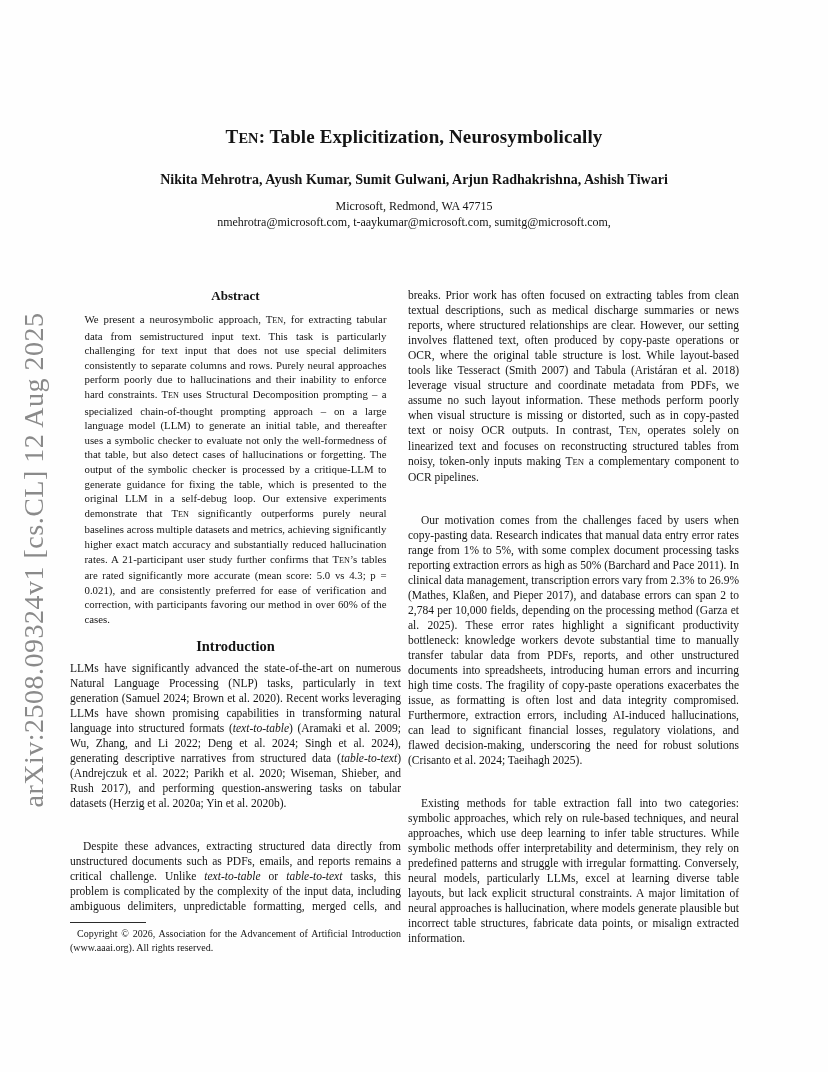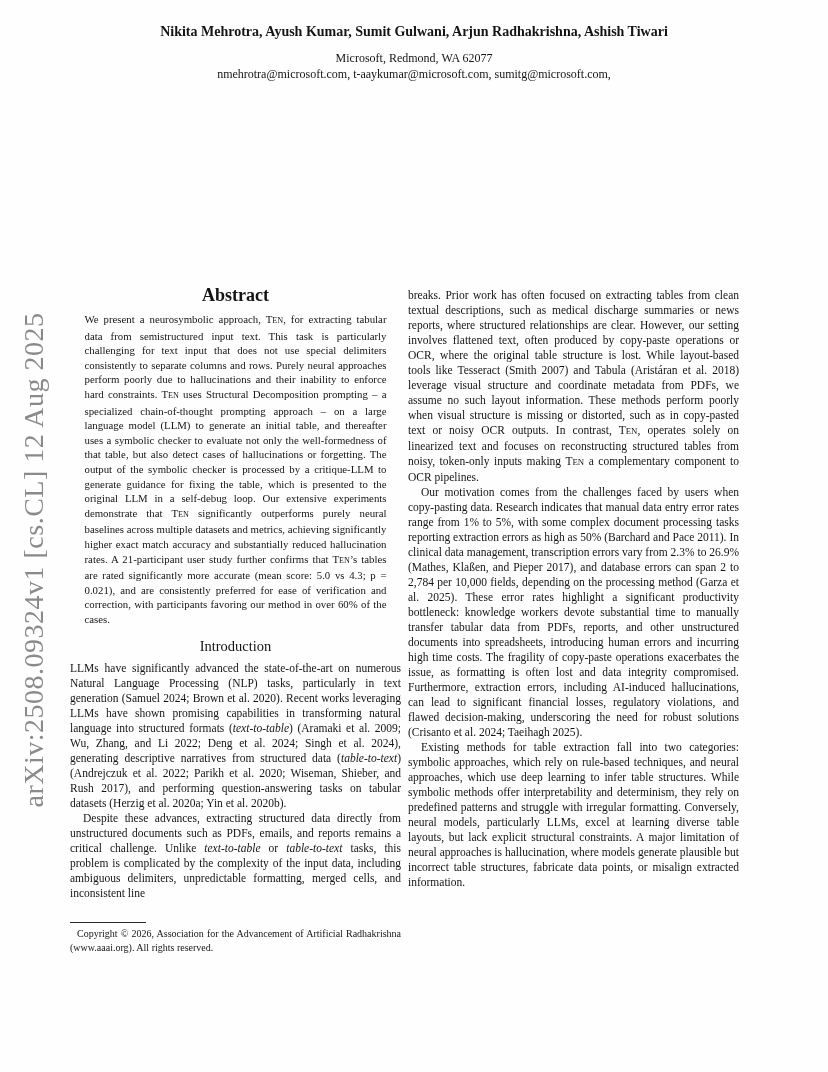--- a/index.html
+++ b/index.html
@@ -69,38 +69,38 @@
     font-size: 11.5px;
     line-height: 15px;
     hyphens: auto;
     -webkit-hyphens: auto;
   }
   .col-left  { left: 70px;  height: 700px; }
   .col-right { left: 408px; }
   .col-flow { height: 628px; overflow: hidden; }
   .abstract-heading {
     margin: 0 0 9px 0;
-    font-size: 18px;
+    font-size: 13px;
     font-weight: bold;
     text-align: center;
   }
   .abstract-text {
     margin: 0 auto;
     width: 302px;
     font-size: 10.8px;
     line-height: 14.6px;
   }
   .section-heading {
     margin: 13px 0 7px 0;
     font-size: 14.5px;
-    font-weight: normal;
+    font-weight: bold;
     text-align: center;
   }
   p.body-par { margin: 0; }
-  p.body-par.indent { text-indent: 13px; }
+  p.body-par.indent { text-indent: 13px; margin-top: 28px; }
   
   .sc-sm { font-size: 0.76em; }
   
   .footnote {
     position: absolute;
     left: 0;
     top: 634px;
     width: 331px;
     text-align: justify;
     font-size: 10px;
@@ -114,38 +114,39 @@
   .footnote p { margin: 0; text-indent: 7px; }
 </style>
 </head>
 <body>
 
 <div class="page">
 
   <div class="watermark">arXiv:2508.09324v1  [cs.CL]  12 Aug 2025</div>
 
   <div class="header">
+    <h1 class="title">T<span class="sc-sm">EN</span>: Table Explicitization, Neurosymbolically</h1>
     <div class="authors">Nikita Mehrotra, Ayush Kumar, Sumit Gulwani, Arjun Radhakrishna, Ashish Tiwari</div>
-    <div class="affiliation">Microsoft, Redmond, WA 62077</div>
+    <div class="affiliation">Microsoft, Redmond, WA 47715</div>
     <div class="email-line">nmehrotra@microsoft.com, t-aaykumar@microsoft.com, sumitg@microsoft.com,</div>
   </div>
 
   <div class="col col-left">
     <div class="col-flow">
       <h2 class="abstract-heading">Abstract</h2>
       <p class="abstract-text">We present a neurosymbolic approach, T<span class="sc-sm">EN</span>, for extracting tabular data from semistructured input text. This task is particularly challenging for text input that does not use special delimiters consistently to separate columns and rows. Purely neural approaches perform poorly due to hallucinations and their inability to enforce hard constraints. T<span class="sc-sm">EN</span> uses Structural Decomposition prompting – a specialized chain-of-thought prompting approach – on a large language model (LLM) to generate an initial table, and thereafter uses a symbolic checker to evaluate not only the well-formedness of that table, but also detect cases of hallucinations or forgetting. The output of the symbolic checker is processed by a critique-LLM to generate guidance for fixing the table, which is presented to the original LLM in a self-debug loop. Our extensive experiments demonstrate that T<span class="sc-sm">EN</span> significantly outperforms purely neural baselines across multiple datasets and metrics, achieving significantly higher exact match accuracy and substantially reduced hallucination rates. A 21-participant user study further confirms that T<span class="sc-sm">EN</span>’s tables are rated significantly more accurate (mean score: 5.0 vs 4.3; p = 0.021), and are consistently preferred for ease of verification and correction, with participants favoring our method in over 60% of the cases.</p>
 
       <h2 class="section-heading">Introduction</h2>
       <p class="body-par">LLMs have significantly advanced the state-of-the-art on numerous Natural Language Processing (NLP) tasks, particularly in text generation (Samuel 2024; Brown et al. 2020). Recent works leveraging LLMs have shown promising capabilities in transforming natural language into structured formats (<i>text-to-table</i>) (Aramaki et al. 2009; Wu, Zhang, and Li 2022; Deng et al. 2024; Singh et al. 2024), generating descriptive narratives from structured data (<i>table-to-text</i>) (Andrejczuk et al. 2022; Parikh et al. 2020; Wiseman, Shieber, and Rush 2017), and performing question-answering tasks on tabular datasets (Herzig et al. 2020a; Yin et al. 2020b).</p>
       <p class="body-par indent">Despite these advances, extracting structured data directly from unstructured documents such as PDFs, emails, and reports remains a critical challenge. Unlike <i>text-to-table</i> or <i>table-to-text</i> tasks, this problem is complicated by the complexity of the input data, including ambiguous delimiters, unpredictable formatting, merged cells, and inconsistent line</p>
     </div>
 
     <div class="footnote">
       <div class="footnote-rule"></div>
-      <p>Copyright © 2026, Association for the Advancement of Artificial Radhakrishna (www.aaai.org). All rights reserved.</p>
+      <p>Copyright © 2026, Association for the Advancement of Artificial Introduction (www.aaai.org). All rights reserved.</p>
     </div>
   </div>
 
   <div class="col col-right">
     <p class="body-par">breaks. Prior work has often focused on extracting tables from clean textual descriptions, such as medical discharge summaries or news reports, where structured relationships are clear. However, our setting involves flattened text, often produced by copy-paste operations or OCR, where the original table structure is lost. While layout-based tools like Tesseract (Smith 2007) and Tabula (Aristáran et al. 2018) leverage visual structure and coordinate metadata from PDFs, we assume no such layout information. These methods perform poorly when visual structure is missing or distorted, such as in copy-pasted text or noisy OCR outputs. In contrast, T<span class="sc-sm">EN</span>, operates solely on linearized text and focuses on reconstructing structured tables from noisy, token-only inputs making T<span class="sc-sm">EN</span> a complementary component to OCR pipelines.</p>
     <p class="body-par indent">Our motivation comes from the challenges faced by users when copy-pasting data. Research indicates that manual data entry error rates range from 1% to 5%, with some complex document processing tasks reporting extraction errors as high as 50% (Barchard and Pace 2011). In clinical data management, transcription errors vary from 2.3% to 26.9% (Mathes, Klaßen, and Pieper 2017), and database errors can span 2 to 2,784 per 10,000 fields, depending on the processing method (Garza et al. 2025). These error rates highlight a significant productivity bottleneck: knowledge workers devote substantial time to manually transfer tabular data from PDFs, reports, and other unstructured documents into spreadsheets, introducing human errors and incurring high time costs. The fragility of copy-paste operations exacerbates the issue, as formatting is often lost and data integrity compromised. Furthermore, extraction errors, including AI-induced hallucinations, can lead to significant financial losses, regulatory violations, and flawed decision-making, underscoring the need for robust solutions (Crisanto et al. 2024; Taeihagh 2025).</p>
     <p class="body-par indent">Existing methods for table extraction fall into two categories: symbolic approaches, which rely on rule-based techniques, and neural approaches, which use deep learning to infer table structures. While symbolic methods offer interpretability and determinism, they rely on predefined patterns and struggle with irregular formatting. Conversely, neural models, particularly LLMs, excel at learning diverse table layouts, but lack explicit structural constraints. A major limitation of neural approaches is hallucination, where models generate plausible but incorrect table structures, fabricate data points, or misalign extracted information.</p>
   </div>
 
 </div>

